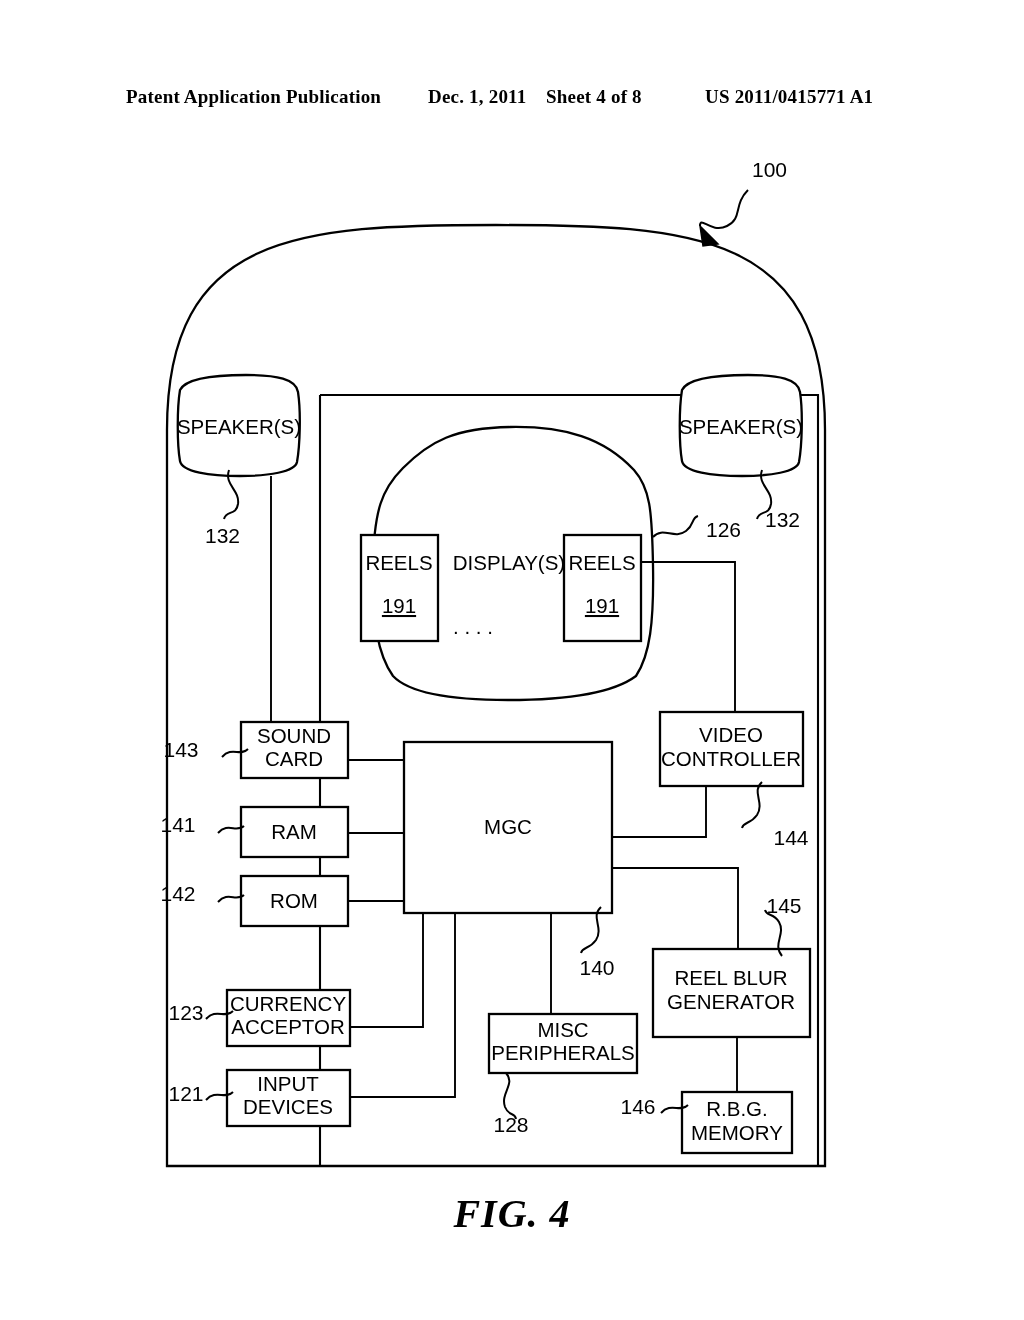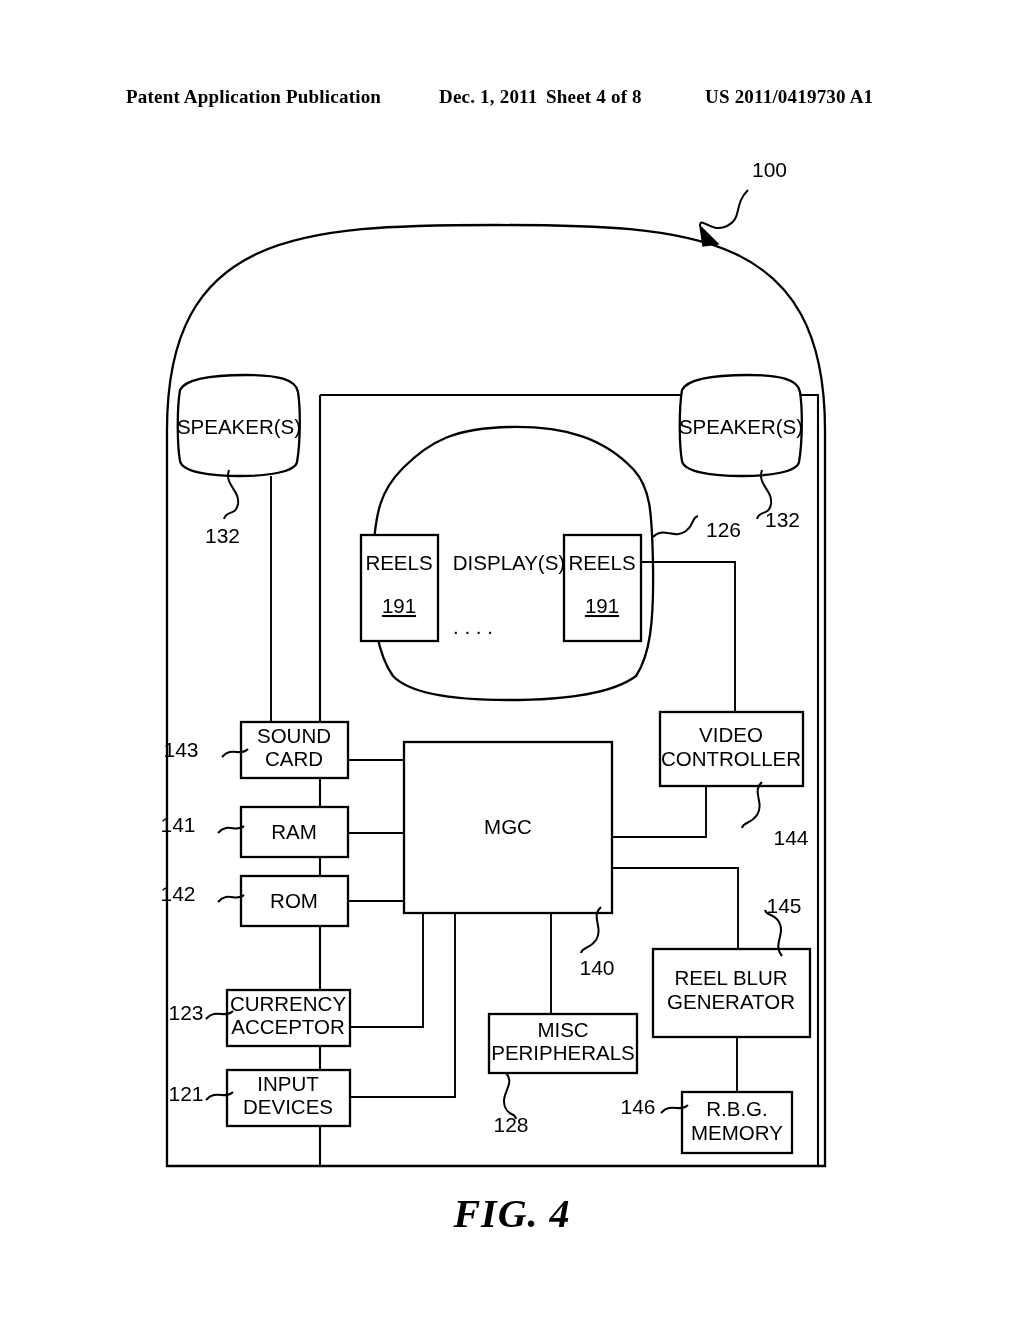--- a/index.html
+++ b/index.html
@@ -5,21 +5,21 @@
   html,body{margin:0;padding:0;background:#ffffff;}
   body{width:1024px;height:1320px;overflow:hidden;
        font-family:"Liberation Sans", sans-serif; color:#000;}
   #sheet{position:relative;width:1024px;height:1320px;background:#fff;}
 
   .hdr{position:absolute;top:86px;left:0;width:1024px;
        font-family:"Liberation Serif", serif;font-weight:bold;font-size:19px;
        letter-spacing:.2px;}
   .hdr span{position:absolute;white-space:nowrap;}
   .hdr-pub{left:126px;}
-  .hdr-date{left:439px;}
+  .hdr-date{left:428px;}
   .hdr-sheet{left:546px;}
   .hdr-num{left:705px;}
 
   svg{position:absolute;left:0;top:0;}
   .ln{fill:none;stroke:#000;stroke-width:2.1;}
   .ln-thin{fill:none;stroke:#000;stroke-width:1.9;}
   .lead{fill:none;stroke:#000;stroke-width:2.0;}
   .bx{fill:#fff;stroke:#000;stroke-width:2.3;}
   .shape{fill:#fff;stroke:#000;stroke-width:2.3;}
 
@@ -33,21 +33,21 @@
 </style>
 </head>
 <body>
 
 <div id="sheet">
 
   <div class="hdr">
     <span class="hdr-pub">Patent Application Publication</span>
     <span class="hdr-date">Dec. 1, 2011</span>
     <span class="hdr-sheet">Sheet 4 of 8</span>
-    <span class="hdr-num">US 2011/0419730 A1</span>
+    <span class="hdr-num">US 2011/0415771 A1</span>
   </div>
 
   <svg width="1024" height="1320" viewBox="0 0 1024 1320">
 
     <path class="shape" d="M 167,1166 L 167,430
          C 167,232 300,225 496,225
          C 692,225 825,232 825,430
          L 825,1166 Z"></path>
 
     <path class="ln" d="M 320,395 L 818,395 L 818,1166 M 320,395 L 320,1166"></path>

